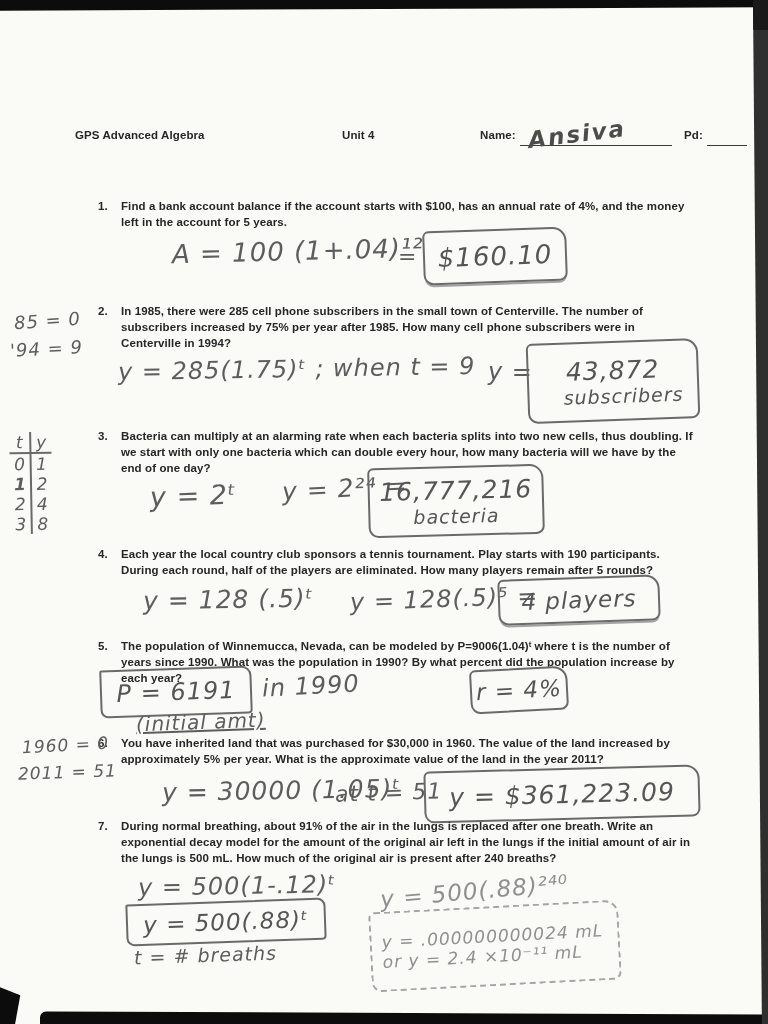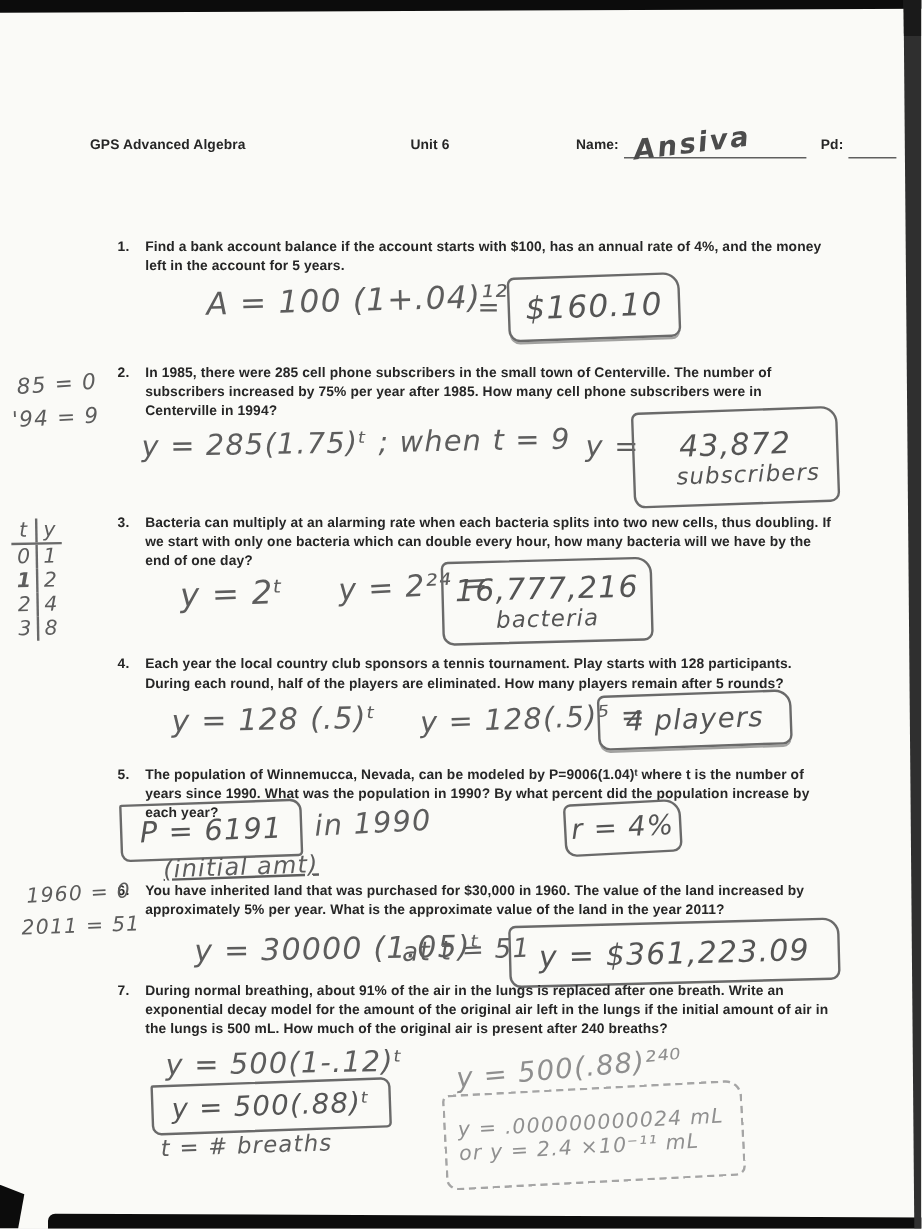--- a/index.html
+++ b/index.html
@@ -12,21 +12,21 @@
   .bar-bottom{position:absolute;left:40px;top:1013px;width:740px;height:14px;background:#0c0c0c;
               transform:rotate(0.25deg);border-radius:6px 0 0 0;}
   .wedge-bl{position:absolute;left:0;top:984px;width:26px;height:40px;background:#0c0c0c;
             clip-path:polygon(0 8%,78% 28%,58% 100%,0 100%);}
   .strip-right{position:absolute;top:0;right:0;width:16px;height:1024px;background:#2f2f2f;
                clip-path:polygon(6% 0,100% 0,100% 100%,62% 100%);}
   .strip-right:before{content:"";position:absolute;left:0;top:0;width:100%;height:30px;background:#1a1a1a;}
 
   
   .printed{color:#262626;font-weight:600;font-size:11.5px;line-height:1.38;letter-spacing:.1px;}
-  .hdr{position:absolute;top:114px;left:0;width:753px;height:26px;}
+  .hdr{position:absolute;top:128px;left:0;width:753px;height:26px;}
   .hdr .course{position:absolute;left:75px;top:0;}
   .hdr .unit{position:absolute;left:342px;top:0;}
   .hdr .namelbl{position:absolute;left:480px;top:0;}
   .hdr .nameline{position:absolute;left:520px;top:17px;width:152px;border-bottom:1.5px solid #3a3a3a;}
   .hdr .pdlbl{position:absolute;left:684px;top:0;}
   .hdr .pdline{position:absolute;left:707px;top:17px;width:40px;border-bottom:1.5px solid #3a3a3a;}
   .signature{position:absolute;left:528px;top:-9px;font-family:"DejaVu Sans",sans-serif;font-style:italic;
              font-size:23px;color:#4c4c4c;transform:rotate(-7deg);letter-spacing:2px;}
   .title{position:absolute;top:151px;left:0;width:753px;text-align:center;font-size:17.5px;font-weight:bold;color:#1e1e1e;}
 
@@ -58,21 +58,21 @@
 
 <div class="scan">
 
   <div class="bar-top"></div>
   <div class="bar-bottom"></div>
   <div class="wedge-bl"></div>
   <div class="strip-right"></div>
 
   <div class="hdr printed">
     <span class="course">GPS Advanced Algebra</span>
-    <span class="unit">Unit 6</span>
+    <span class="unit">Unit 4</span>
     <span class="namelbl">Name:</span>
     <span class="nameline"></span>
     <span class="signature">Ansiva</span>
     <span class="pdlbl">Pd:</span>
     <span class="pdline"></span>
   </div>
 
 
   <div class="prob printed" style="top:199px;">
     <span class="num">1.</span>
@@ -123,21 +123,21 @@
   </div>
   <div class="hw" style="left:150px;top:480px;font-size:27px;transform:rotate(-2deg);">y = 2ᵗ</div>
   <div class="hw" style="left:282px;top:474px;font-size:25px;transform:rotate(-3deg);">y = 2²⁴ =</div>
   <div class="hw-box nolift" style="left:368px;top:466px;width:172px;height:66px;font-size:25px;transform:rotate(-1.5deg);">
     <span>16,777,216</span>
     <span style="font-size:19px;">bacteria</span>
   </div>
 
   <div class="prob printed" style="top:547px;">
     <span class="num">4.</span>
-    <span class="qtext">Each year the local country club sponsors a tennis tournament.  Play starts with 128 participants.  During each round, half of the players are eliminated.  How many players remain after 5 rounds?</span>
+    <span class="qtext">Each year the local country club sponsors a tennis tournament.  Play starts with 190 participants.  During each round, half of the players are eliminated.  How many players remain after 5 rounds?</span>
   </div>
   <div class="hw" style="left:143px;top:585px;font-size:25px;transform:rotate(-1deg);">y = 128 (.5)ᵗ</div>
   <div class="hw" style="left:350px;top:585px;font-size:24px;transform:rotate(-2deg);">y = 128(.5)⁵ =</div>
   <div class="hw-box" style="left:498px;top:577px;width:158px;height:42px;font-size:23px;transform:rotate(-2deg);">4 players</div>
 
   <div class="prob printed" style="top:639px;">
     <span class="num">5.</span>
     <span class="qtext">The population of Winnemucca, Nevada, can be modeled by P=9006(1.04)ᵗ where t is the number of years since 1990. What was the population in 1990? By what percent did the population increase by each year?</span>
   </div>
   <div class="hw-box nolift" style="left:100px;top:668px;width:148px;height:44px;font-size:24px;transform:rotate(-2deg);border-radius:2px 10px 4px 8px;">P = 6191</div>

